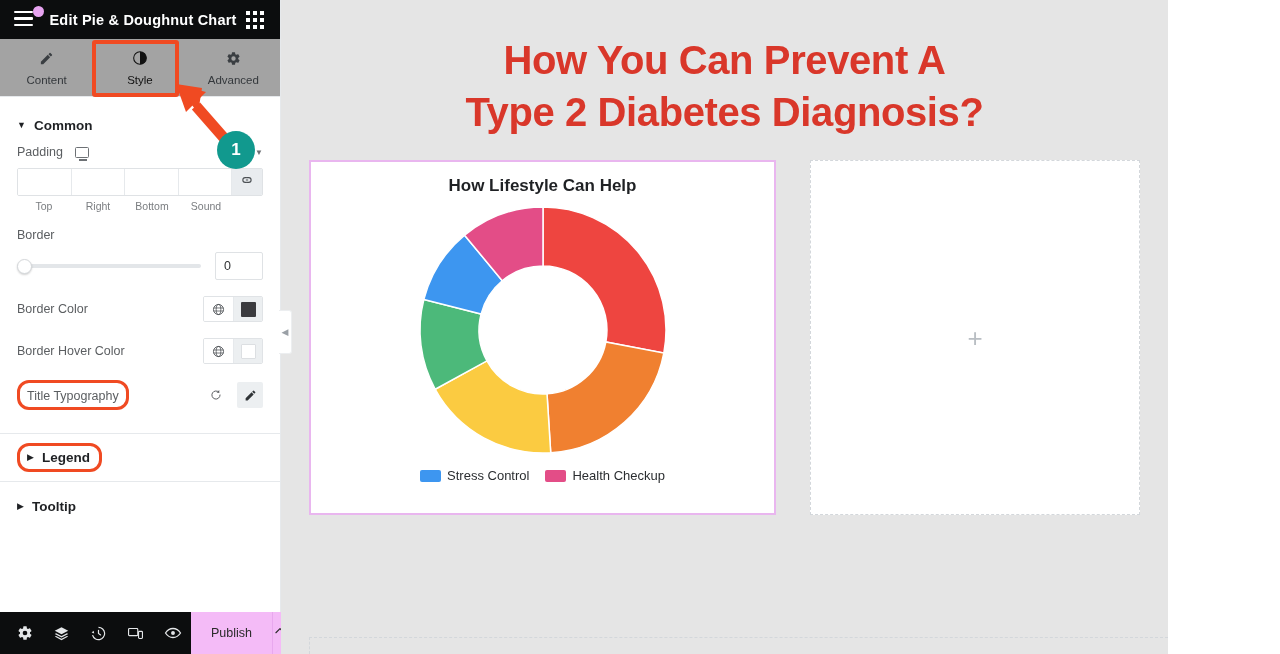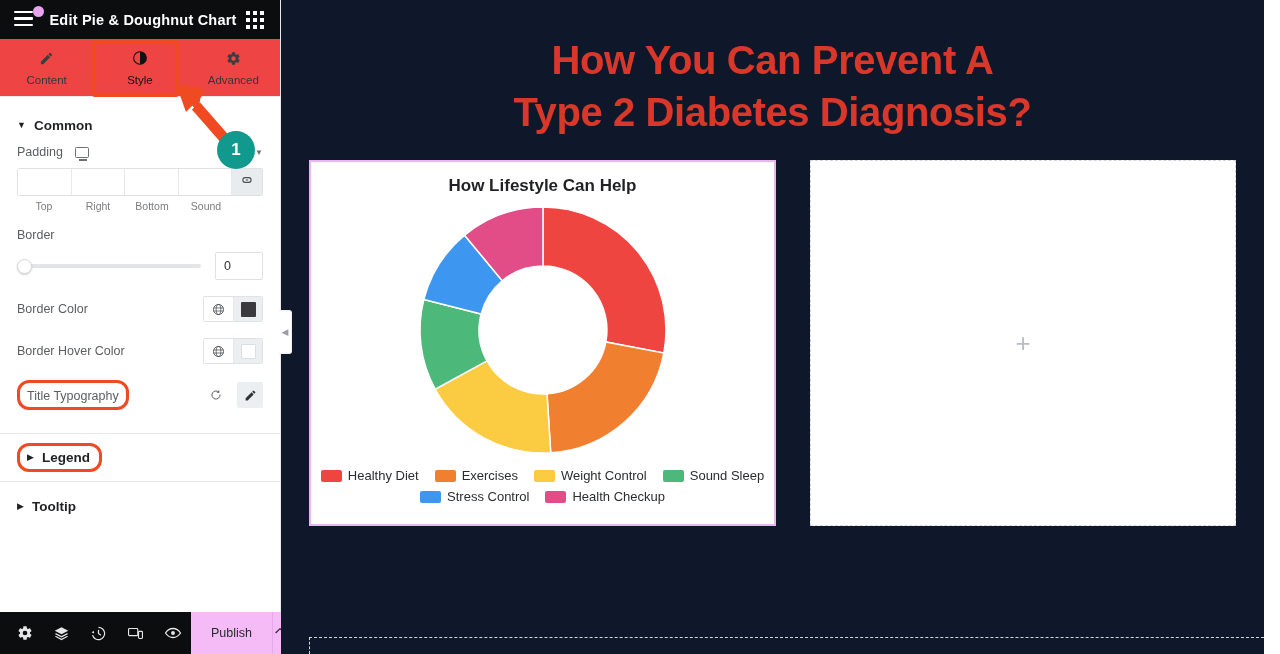--- a/index.html
+++ b/index.html
@@ -1,21 +1,21 @@
 <!DOCTYPE html>
 <html><head>
 <meta charset="utf-8">
 <style>
   * { box-sizing: border-box; margin: 0; padding: 0; }
   html, body {
     width: 1280px; height: 654px;
     font-family: "Liberation Sans", sans-serif;
     background: #ffffff; overflow: hidden;
   }
-  #app { position: relative; width: 1264px; height: 654px; display: flex; }
+  #app { position: relative; width: 1168px; height: 654px; display: flex; }
 
   
   #sidebar {
     width: 281px; height: 654px;
     background: #ffffff;
     border-right: 1px solid #e6e9ec;
     display: flex; flex-direction: column;
     position: relative;
     flex: 0 0 281px;
   }
@@ -36,21 +36,21 @@
   }
   .panel-title {
     flex: 1; text-align: center; font-size: 14.5px; font-weight: bold;
     letter-spacing: 0.2px; color: #ffffff; padding-left: 4px;
   }
   .grid-icon { width: 18px; height: 18px; display: grid;
     grid-template-columns: repeat(3, 4px); grid-template-rows: repeat(3, 4px);
     gap: 3px; margin-right: 6px; cursor: pointer; }
   .grid-icon span { background: #fff; display: block; width: 4px; height: 4px; }
 
-  .tabs { display: flex; height: 58px; border-bottom: 1px solid #e6e9ec; background: #ef4444; }
+  .tabs { display: flex; height: 58px; border-bottom: 1px solid #e6e9ec; background: #a3a3a3; }
   .tab { flex: 1; display: flex; flex-direction: column; align-items: center;
     justify-content: center; gap: 7px; cursor: pointer; position: relative; }
   .tab .ti { height: 17px; display: flex; align-items: center; justify-content: center; }
   .tab .tl { font-size: 11.5px; color: #34383c; }
   .tab.active .tl { color: #111; }
 
   .section-head {
     display: flex; align-items: center; gap: 8px;
     padding: 0 17px; height: 40px; cursor: pointer;
   }
@@ -114,21 +114,21 @@
   .footer-icons { display: flex; align-items: center; gap: 0; flex: 1; padding-left: 6px; }
   .fbtn { width: 37px; height: 42px; display:flex; align-items:center; justify-content:center; cursor:pointer; }
   .publish {
     background: #f4bbf7; color: #2b2b2b; font-size: 12.5px;
     display: flex; align-items: center; padding: 0 20px; cursor: pointer;
   }
   .pub-caret { background: #f4bbf7; width: 34px; display:flex; align-items:center;
     justify-content:center; cursor:pointer; border-left: 1px solid #e8a8ee; }
 
   
-  #canvas { flex: 1; height: 654px; background: #0f172a; position: relative; overflow: hidden; }
+  #canvas { flex: 1; height: 654px; background: #e5e5e5; position: relative; overflow: hidden; }
   .page-heading {
     text-align: center; color: #d9372a; font-weight: bold;
     font-size: 40px; line-height: 52px; padding-top: 34px;
     letter-spacing: -0.4px;
     font-family: "Liberation Sans Narrow", "Liberation Sans", sans-serif;
   }
   .cols { display: flex; gap: 34px; padding: 22px 28px 0 28px; }
   .col-chart {
     width: 467px; border: 2px solid #e9b6ef; background: #fff;
     padding: 14px 12px 10px 12px;
@@ -412,38 +412,20 @@
               <path d="M 133.72323390210556 248.7572875966774 A 123 123 0 0 1 18.2142783546048 185.255701914511 L 69.9514247443945 156.81296499554574 A 63.96 63.96 0 0 0 130.01608162909488 189.83378955027226 Z" fill="#fbcb41" stroke="#ffffff" stroke-width="1.5"></path>
               <path d="M 18.2142783546048 185.255701914511 A 123 123 0 0 1 6.864271181178353 95.41114387872294 L 64.04942101421274 110.09379481693593 A 63.96 63.96 0 0 0 69.9514247443945 156.81296499554574 Z" fill="#4cb97a" stroke="#ffffff" stroke-width="1.5"></path>
               <path d="M 6.864271181178353 95.41114387872294 A 123 123 0 0 1 47.596849260911114 31.226871138577977 L 85.23036161567377 76.71797299206054 A 63.96 63.96 0 0 0 64.04942101421274 110.09379481693593 Z" fill="#3d96f0" stroke="#ffffff" stroke-width="1.5"></path>
               <path d="M 47.596849260911114 31.226871138577977 A 123 123 0 0 1 125.99999999999997 3 L 125.99999999999999 62.04 A 63.96 63.96 0 0 0 85.23036161567377 76.71797299206054 Z" fill="#e34d87" stroke="#ffffff" stroke-width="1.5"></path>
             </svg>
         </div>
 
         <div class="legend">
           <div class="legend-row">
             <span class="legend-item">
-              <i class="box" style="background:#ee4540"></i>
-              <span class="lbl">Healthy Diet</span>
-            </span>
-            <span class="legend-item">
-              <i class="box" style="background:#f08030"></i>
-              <span class="lbl">Exercises</span>
-            </span>
-            <span class="legend-item">
-              <i class="box" style="background:#fbcb41"></i>
-              <span class="lbl">Weight Control</span>
-            </span>
-            <span class="legend-item">
-              <i class="box" style="background:#4cb97a"></i>
-              <span class="lbl">Sound Sleep</span>
-            </span>
-          </div>
-          <div class="legend-row">
-            <span class="legend-item">
               <i class="box" style="background:#3d96f0"></i>
               <span class="lbl">Stress Control</span>
             </span>
             <span class="legend-item">
               <i class="box" style="background:#e34d87"></i>
               <span class="lbl">Health Checkup</span>
             </span>
           </div>
         </div>
       </div>

